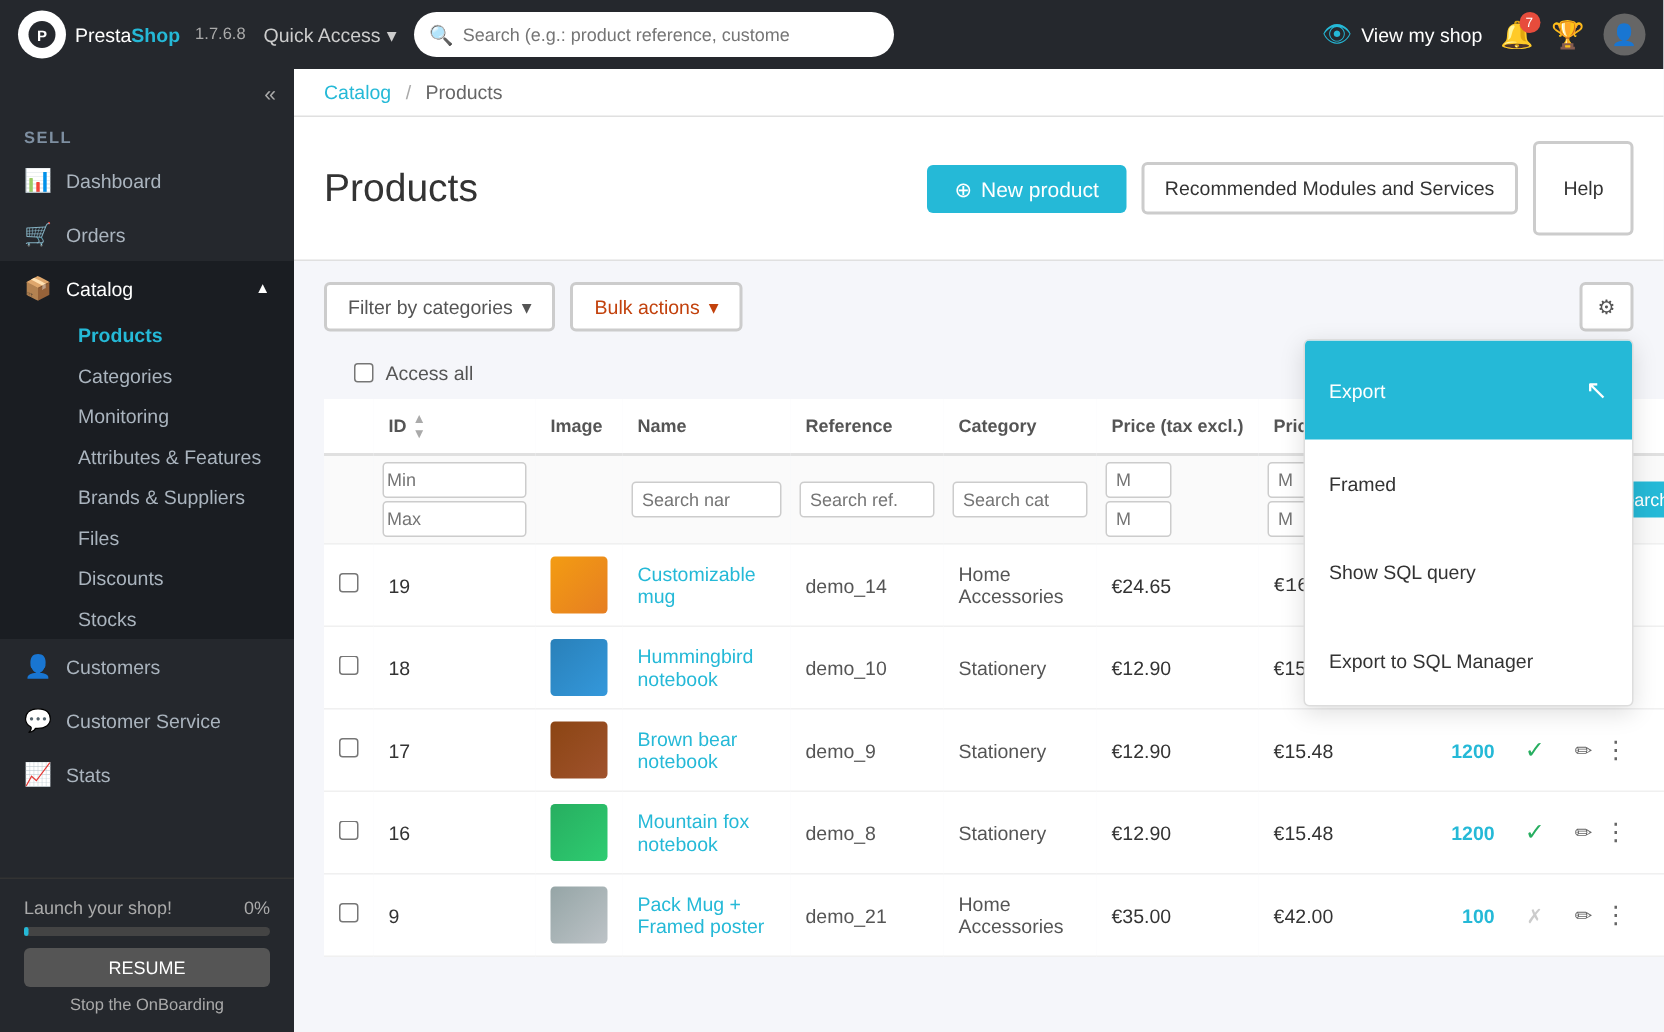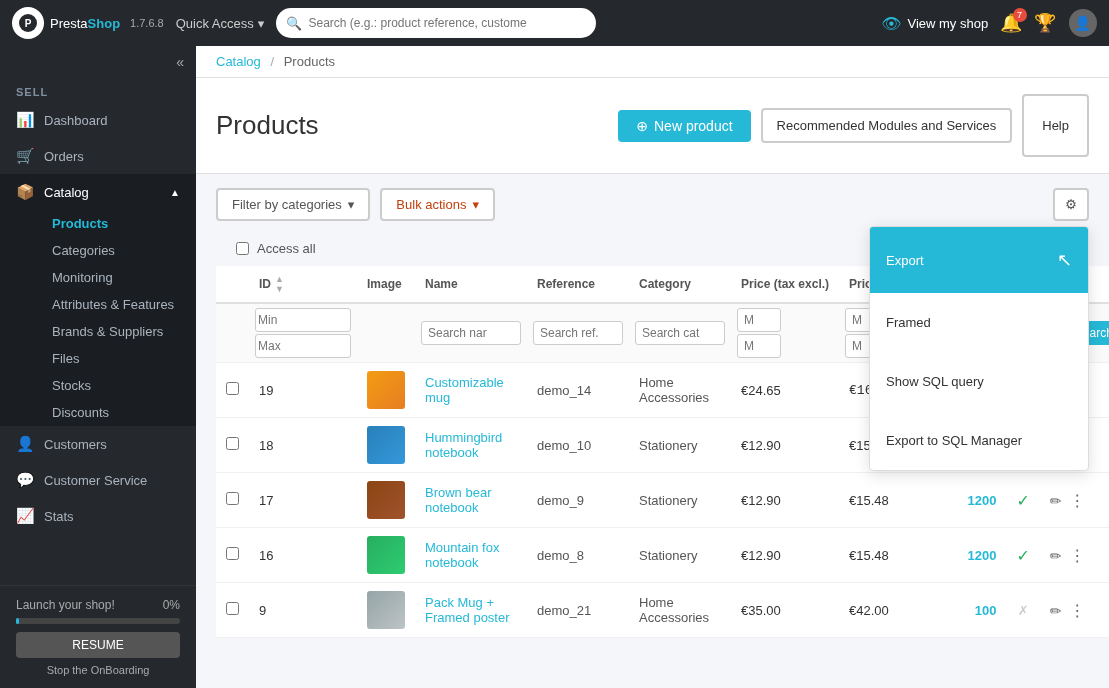--- a/index.html
+++ b/index.html
@@ -168,22 +168,22 @@
         <span>Catalog</span>
         <span style="margin-left:auto;font-size:10px;">▲</span>
       </div>
       <div class="sidebar-sub sidebar-catalog">
         <a class="sidebar-sub-item active-sub">Products</a>
         <a class="sidebar-sub-item">Categories</a>
         <a class="sidebar-sub-item">Monitoring</a>
         <a class="sidebar-sub-item">Attributes &amp; Features</a>
         <a class="sidebar-sub-item">Brands &amp; Suppliers</a>
         <a class="sidebar-sub-item">Files</a>
+        <a class="sidebar-sub-item">Discounts</a>
         <a class="sidebar-sub-item">Stocks</a>
-        <a class="sidebar-sub-item">Discounts</a>
       </div>
       <div class="sidebar-item">
         <span class="item-icon">👤</span>
         <span>Customers</span>
       </div>
       <div class="sidebar-item">
         <span class="item-icon">💬</span>
         <span>Customer Service</span>
       </div>
       <div class="sidebar-item">

